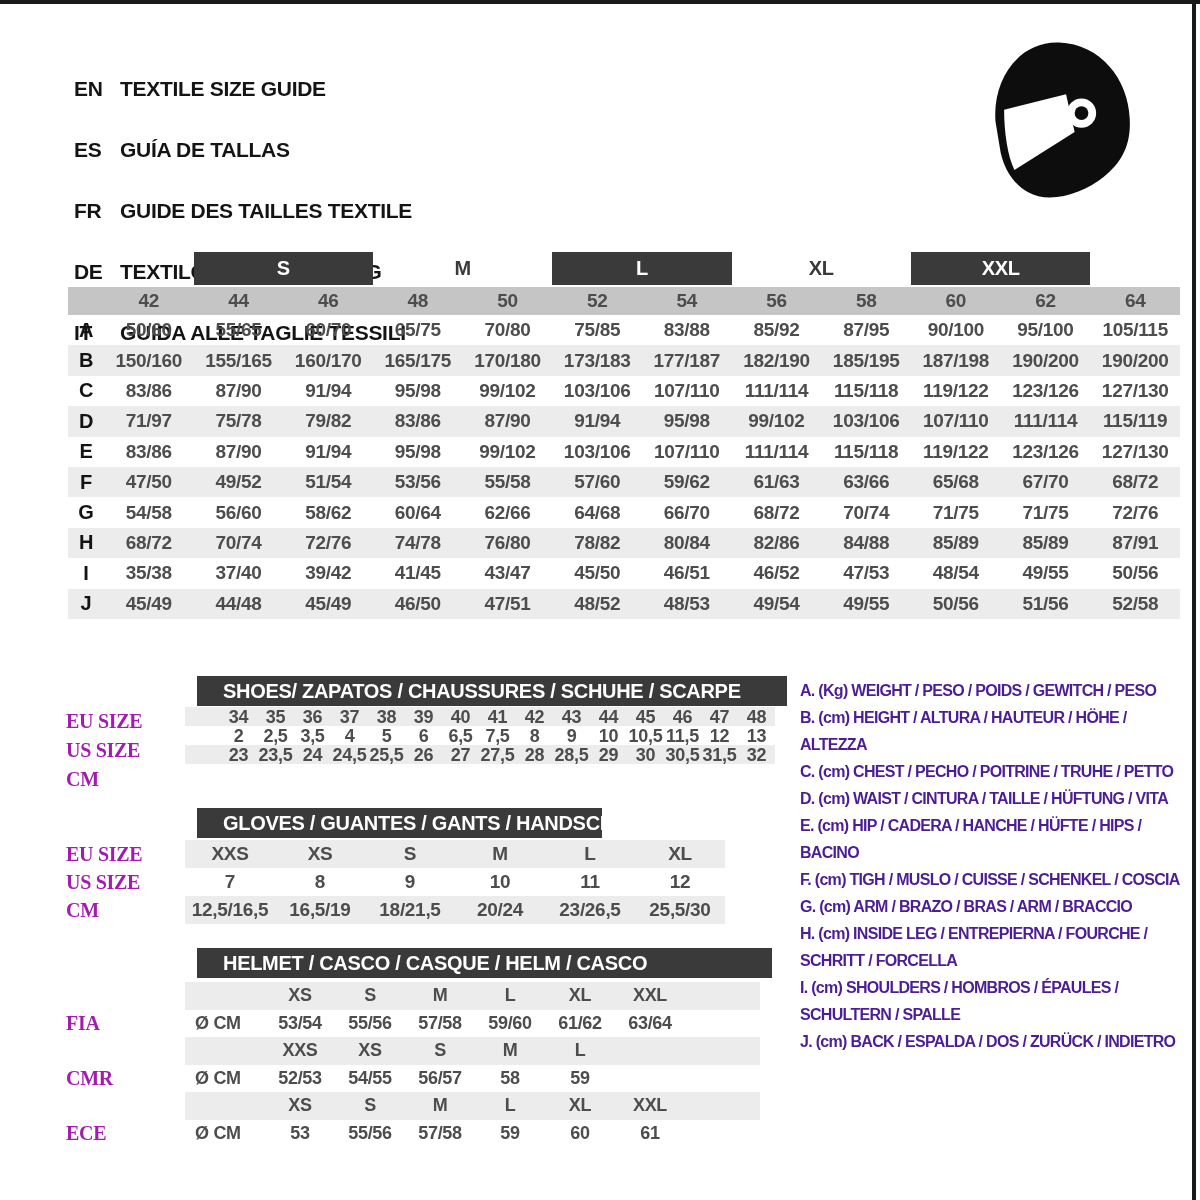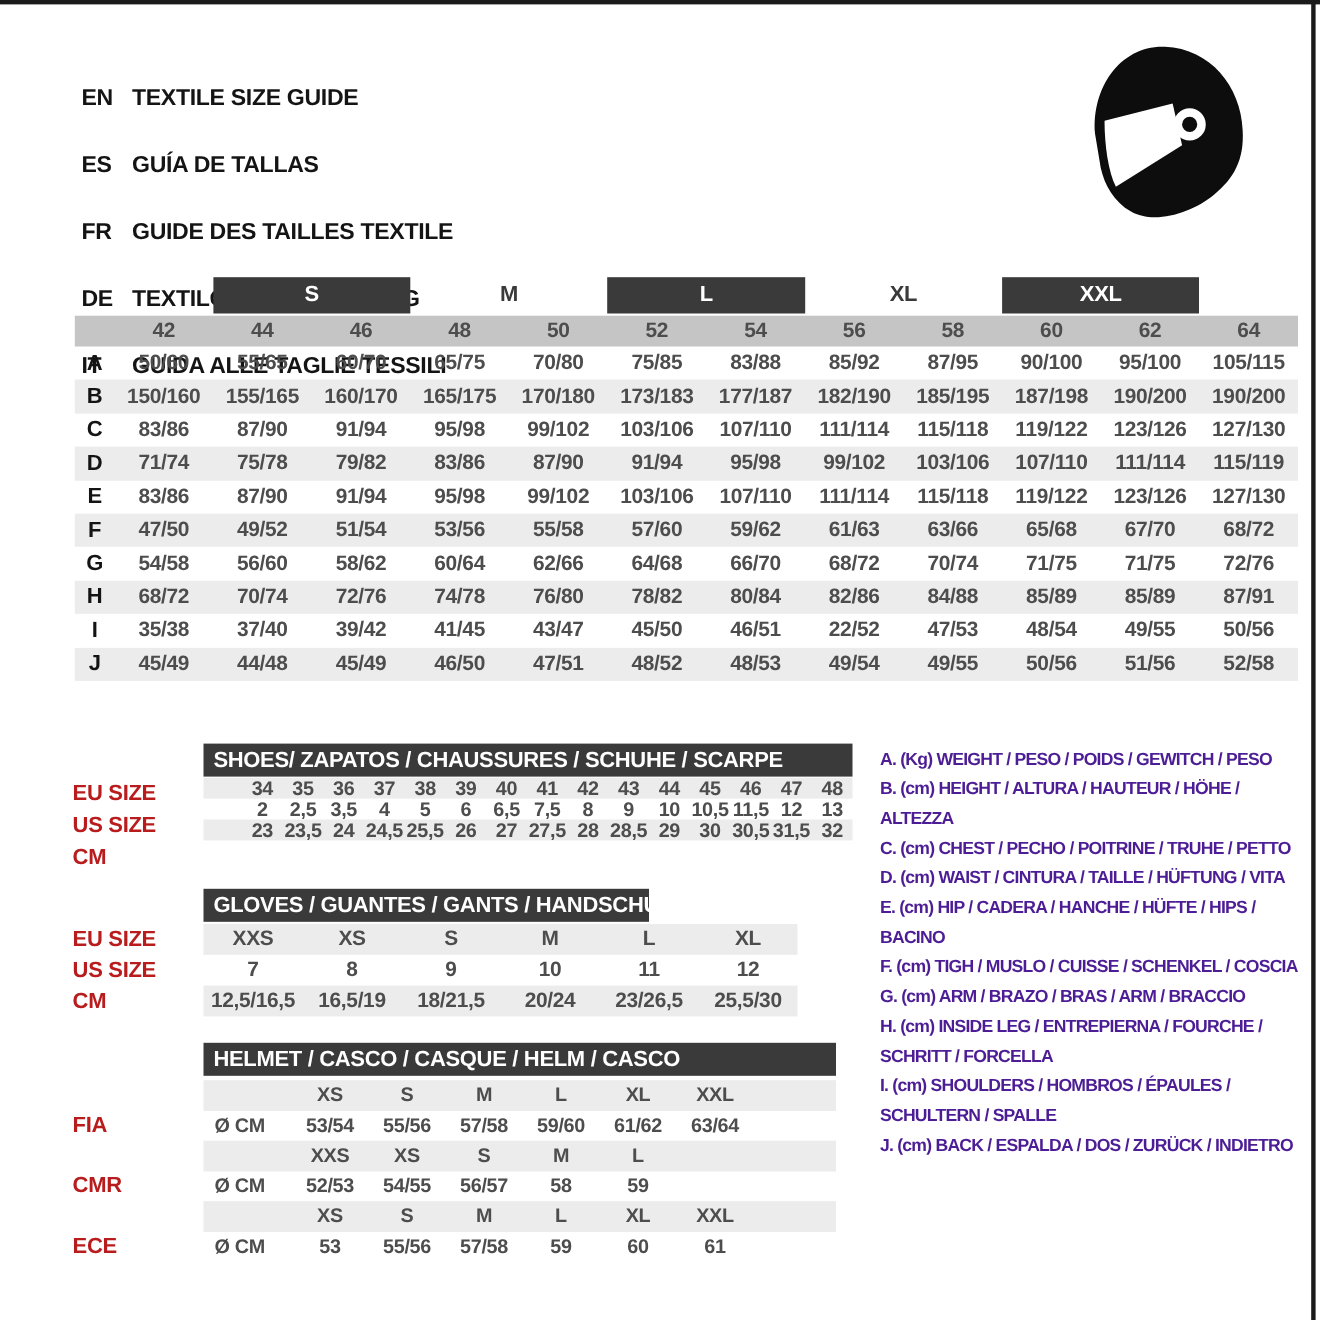--- a/index.html
+++ b/index.html
@@ -23,42 +23,42 @@
   .grp.plain{color:#3a3a3a;}
   .band-row{display:grid;grid-template-columns:36px repeat(12,1fr);height:28px;background:var(--band,#c5c5c5);
             align-items:center;text-align:center;font-size:19px;color:#4d4d4d;}
   .trow{display:grid;grid-template-columns:36px repeat(12,1fr);height:30.4px;align-items:center;
         text-align:center;font-size:19px;color:#4d4d4d;}
   .trow.stripe{background:var(--stripe,#ececec);}
   .trow .letter{color:#141414;font-size:20px;}
 
   
   .bar{position:absolute;background:var(--dark,#3a3a3a);color:#fff;height:30px;display:flex;align-items:center;
-       padding-left:9px;font-size:20px;box-sizing:border-box;white-space:nowrap;}
+       padding-left:26px;font-size:20px;box-sizing:border-box;white-space:nowrap;margin-left:12px;}
   .bar-shoes{left:185px;top:676px;width:590px;}
   .bar-gloves{left:185px;top:808px;width:405px;}
   .bar-helmet{left:185px;top:948px;width:575px;}
 
   .shoes-rows{position:absolute;left:185px;top:707px;width:590px;}
   .shoes-row{display:grid;grid-template-columns:repeat(15,1fr);height:19px;align-items:center;
              text-align:center;font-size:18px;color:#4d4d4d;padding-left:35px;}
   .shoes-row.gray{background:var(--stripe,#ececec);}
 
   .gloves-rows{position:absolute;left:185px;top:840px;width:540px;}
   .gloves-row{display:grid;grid-template-columns:repeat(6,1fr);height:28px;align-items:center;
               text-align:center;font-size:19px;color:#4d4d4d;}
   .gloves-row.gray{background:var(--stripe,#ececec);}
 
   .helmet-rows{position:absolute;left:185px;top:982px;width:575px;}
   .helmet-row{display:grid;grid-template-columns:80px repeat(6,70px) 1fr;height:27.5px;align-items:center;
               text-align:center;font-size:18px;color:#4d4d4d;}
   .helmet-row.gray{background:var(--stripe,#ececec);}
   .helmet-row .c0{text-align:left;padding-left:10px;}
 
-  .side-label{position:absolute;left:66px;font-size:20px;color:#b91c1c;}
+  .side-label{position:absolute;left:66px;font-size:20px;color:#a21caf;font-family:Liberation Serif, serif;}
   .sl-shoes-0{top:707px;line-height:29px;}
   .sl-shoes-1{top:736px;line-height:29px;}
   .sl-shoes-2{top:765px;line-height:29px;}
   .sl-gloves-0{top:840px;line-height:28px;}
   .sl-gloves-1{top:868px;line-height:28px;}
   .sl-gloves-2{top:896px;line-height:28px;}
   .sl-helmet-0{top:1009px;line-height:28px;}
   .sl-helmet-1{top:1064px;line-height:28px;}
   .sl-helmet-2{top:1119px;line-height:28px;}
 
@@ -166,21 +166,21 @@
           <div>103/106</div>
           <div>107/110</div>
           <div>111/114</div>
           <div>115/118</div>
           <div>119/122</div>
           <div>123/126</div>
           <div>127/130</div>
         </div>
         <div class="trow stripe">
           <div class="letter">D</div>
-          <div>71/74</div>
+          <div>71/97</div>
           <div>75/78</div>
           <div>79/82</div>
           <div>83/86</div>
           <div>87/90</div>
           <div>91/94</div>
           <div>95/98</div>
           <div>99/102</div>
           <div>103/106</div>
           <div>107/110</div>
           <div>111/114</div>
@@ -248,21 +248,21 @@
         </div>
         <div class="trow">
           <div class="letter">I</div>
           <div>35/38</div>
           <div>37/40</div>
           <div>39/42</div>
           <div>41/45</div>
           <div>43/47</div>
           <div>45/50</div>
           <div>46/51</div>
-          <div>22/52</div>
+          <div>46/52</div>
           <div>47/53</div>
           <div>48/54</div>
           <div>49/55</div>
           <div>50/56</div>
         </div>
         <div class="trow stripe">
           <div class="letter">J</div>
           <div>45/49</div>
           <div>44/48</div>
           <div>45/49</div>

